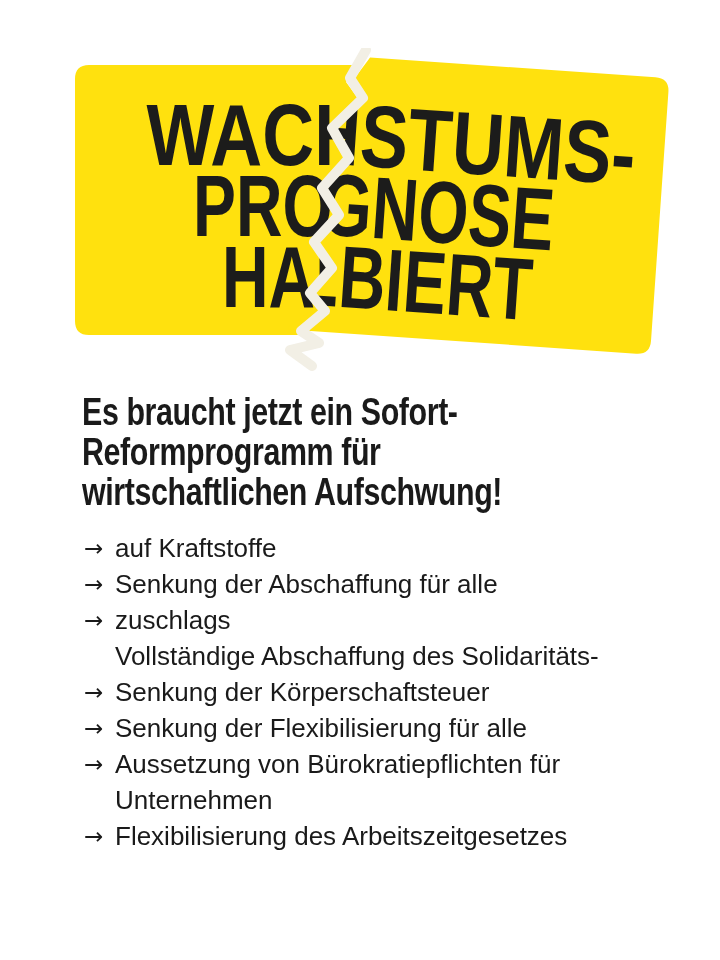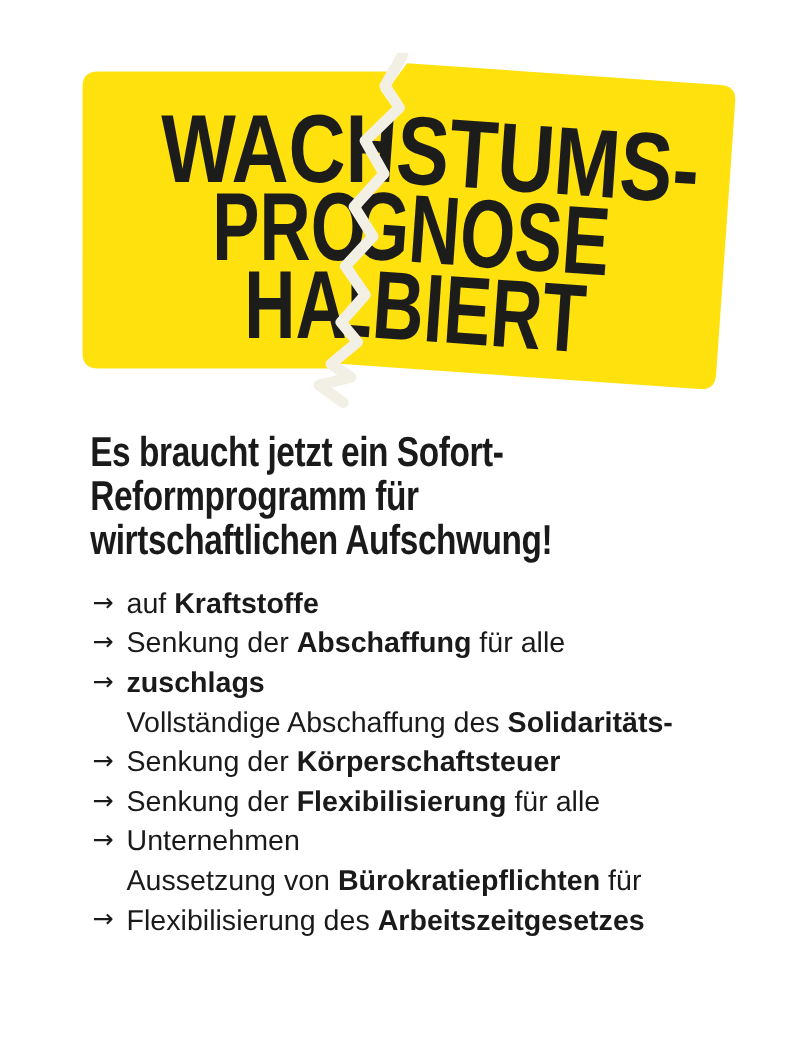--- a/index.html
+++ b/index.html
@@ -27,21 +27,21 @@
     position:absolute;left:84px;top:530px;width:600px;
     font-size:26px;line-height:36px;color:#1a1a1a;
   }
   .item{display:flex;align-items:flex-start;}
   .arrow{
     flex:none;width:31px;
     font-family:"DejaVu Sans",sans-serif;
     font-size:23px;line-height:36px;
   }
   .itext{flex:1;white-space:nowrap;}
-  .b{font-weight:bold;text-align:center;}
+  .b{font-weight:normal;text-align:center;}
 </style>
 </head>
 <body>
 
 <div class="page">
 
   <div class="banner">
     <svg viewBox="0 0 620 332" width="620" height="332">
       <defs>
         <clipPath id="clipL">
@@ -116,22 +116,22 @@
     <div class="item">
       <span class="arrow">→</span>
       <div class="itext">
         <div><span>Senkung der </span><span class="b">Flexibilisierung</span><span> für alle</span></div>
       </div>
     </div>
 
     <div class="item">
       <span class="arrow">→</span>
       <div class="itext">
+        <div><span>Aussetzung von </span><span class="b">Bürokratiepflichten</span><span> für</span></div>
         <div><span>Unternehmen</span></div>
-        <div><span>Aussetzung von </span><span class="b">Bürokratiepflichten</span><span> für</span></div>
       </div>
     </div>
 
     <div class="item">
       <span class="arrow">→</span>
       <div class="itext">
         <div><span>Flexibilisierung des </span><span class="b">Arbeitszeitgesetzes</span></div>
       </div>
     </div>
 

